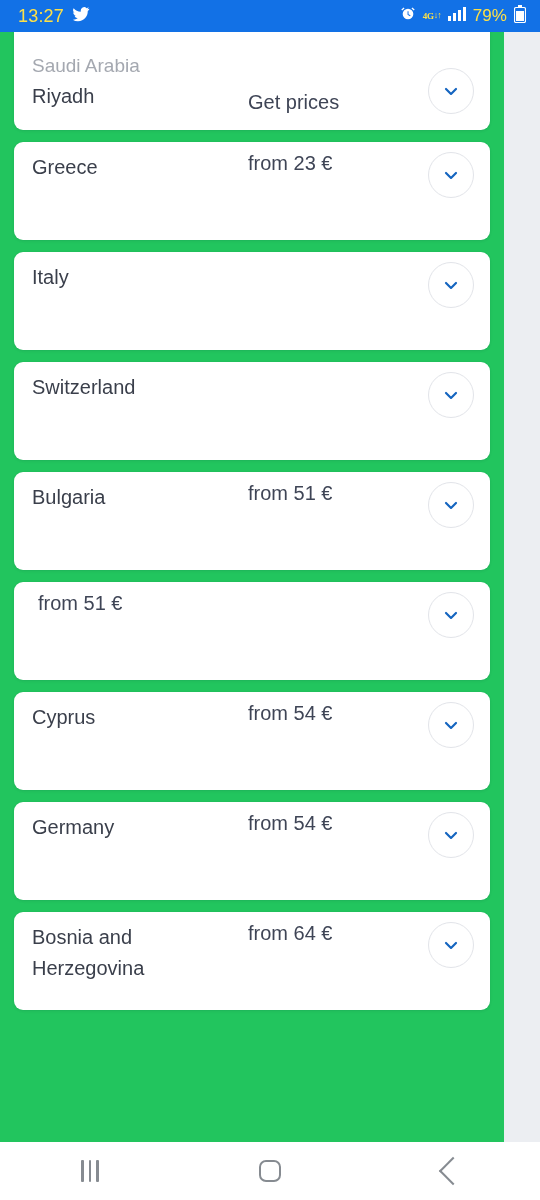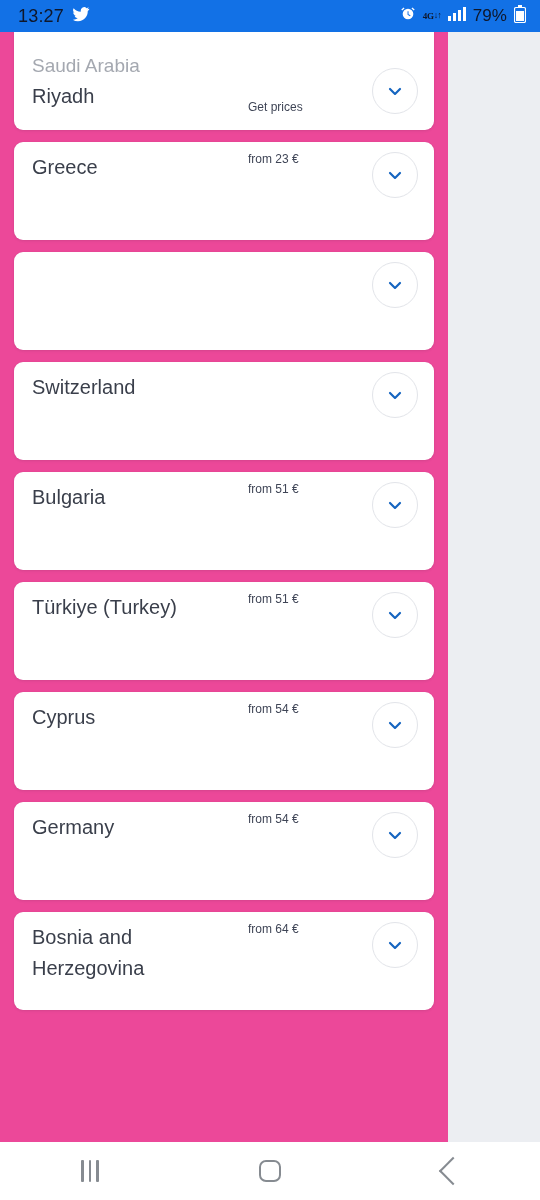--- a/index.html
+++ b/index.html
@@ -17,21 +17,21 @@
   }
 
   
   .status-bar {
     height: 32px;
     background: #1271e6;
     display: flex;
     align-items: center;
     justify-content: space-between;
     padding: 0 14px 0 18px;
-    color: #0f172a;
+    color: #fde047;
     position: relative;
     z-index: 20;
   }
   .status-left {
     display: flex;
     align-items: center;
     gap: 8px;
   }
   .status-time {
     font-size: 18px;
@@ -61,24 +61,24 @@
     font-size: 9px;
     letter-spacing: -1px;
     margin-top: -1px;
   }
 
   
   .content {
     position: absolute;
     top: 32px;
     left: 0;
-    width: 448px;
+    width: 504px;
     bottom: 58px;
     overflow: hidden;
-    background: #ec4899;
+    background: #22c55e;
   }
   .list {
     padding: 0 14px;
   }
 
   .card {
     background: #ffffff;
     border-radius: 9px;
     box-shadow: 0 1px 3px rgba(30,40,60,0.10), 0 0 1px rgba(30,40,60,0.08);
     display: flex;
@@ -111,21 +111,21 @@
     white-space: nowrap;
   }
   .country-name {
     font-size: 20px;
     color: #3a3f4b;
     line-height: 31px;
   }
 
   .card-price {
     flex: 1 1 auto;
-    font-size: 12px;
+    font-size: 20px;
     color: #3f4556;
     text-align: left;
     padding-left: 6px;
     white-space: nowrap;
   }
 
   .chevron-btn {
     flex: 0 0 auto;
     width: 46px;
     height: 46px;
@@ -252,20 +252,23 @@
       <div class="chevron-btn">
         <span>
           <svg width="20" height="20" viewBox="0 0 24 24" aria-hidden="true">
             <path d="M6 9.5 12 15.5 18 9.5" fill="none" stroke="#1565c0" stroke-width="2.6" stroke-linecap="round" stroke-linejoin="round"></path>
           </svg>
         </span>
       </div>
     </div>
 
     <div class="card">
+      <div class="card-main">
+        <span class="country-name">Italy</span>
+      </div>
       <div class="chevron-btn">
         <span>
           <svg width="20" height="20" viewBox="0 0 24 24" aria-hidden="true">
             <path d="M6 9.5 12 15.5 18 9.5" fill="none" stroke="#1565c0" stroke-width="2.6" stroke-linecap="round" stroke-linejoin="round"></path>
           </svg>
         </span>
       </div>
     </div>
 
     <div class="card">
@@ -289,23 +292,20 @@
       <div class="chevron-btn">
         <span>
           <svg width="20" height="20" viewBox="0 0 24 24" aria-hidden="true">
             <path d="M6 9.5 12 15.5 18 9.5" fill="none" stroke="#1565c0" stroke-width="2.6" stroke-linecap="round" stroke-linejoin="round"></path>
           </svg>
         </span>
       </div>
     </div>
 
     <div class="card">
-      <div class="card-main">
-        <span class="country-name">Türkiye (Turkey)</span>
-      </div>
       <div class="card-price">from 51 €</div>
       <div class="chevron-btn">
         <span>
           <svg width="20" height="20" viewBox="0 0 24 24" aria-hidden="true">
             <path d="M6 9.5 12 15.5 18 9.5" fill="none" stroke="#1565c0" stroke-width="2.6" stroke-linecap="round" stroke-linejoin="round"></path>
           </svg>
         </span>
       </div>
     </div>
 

